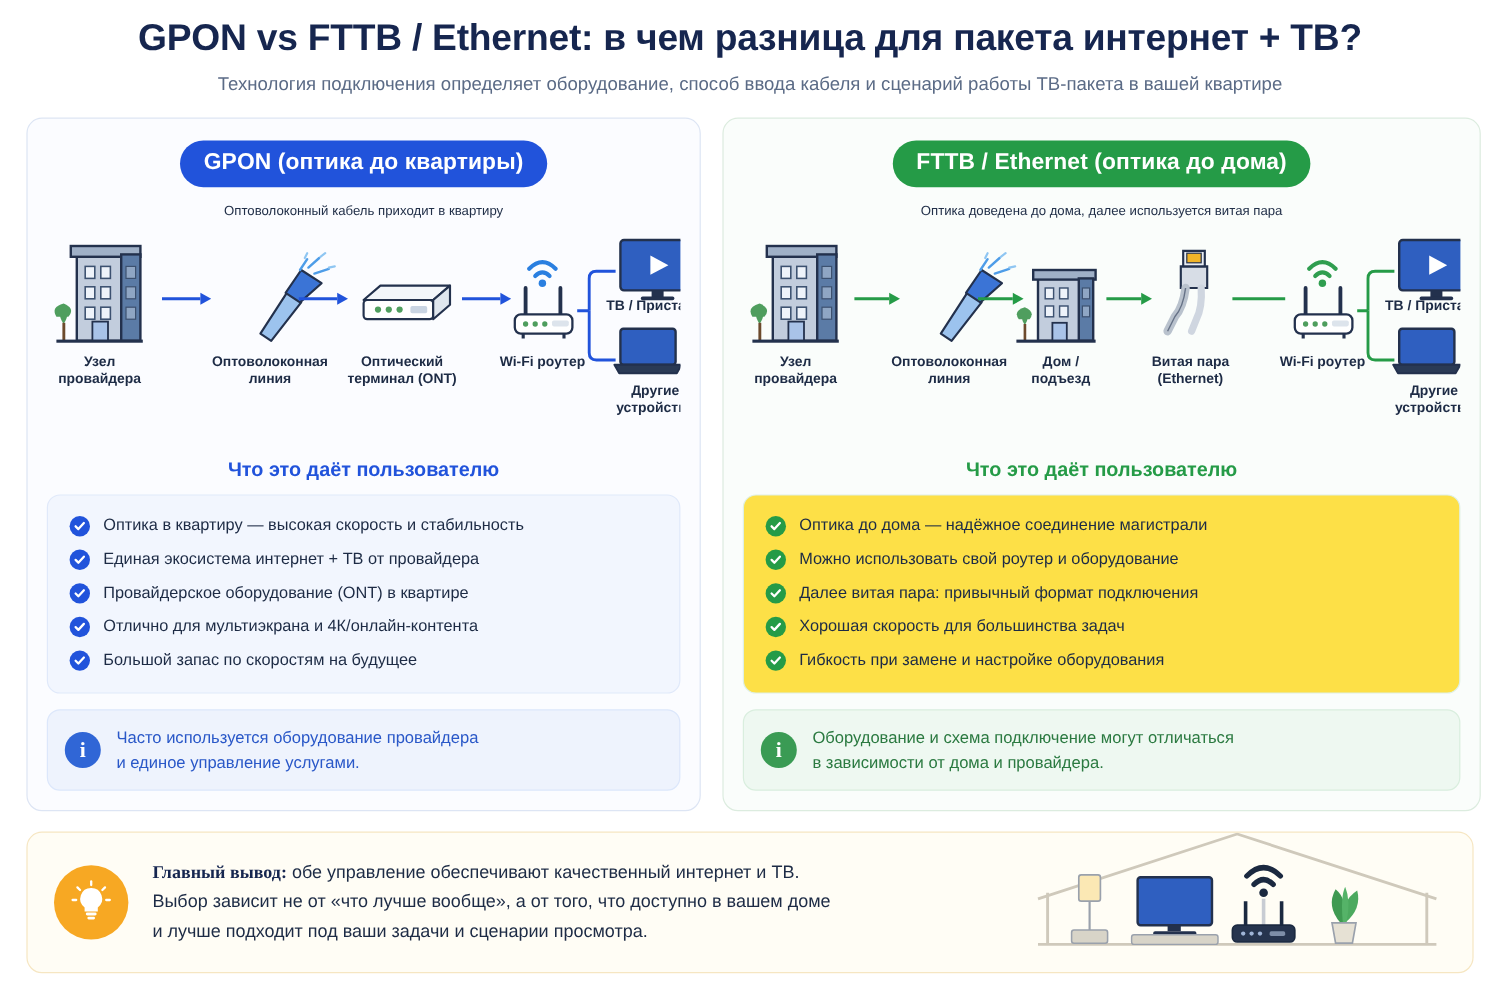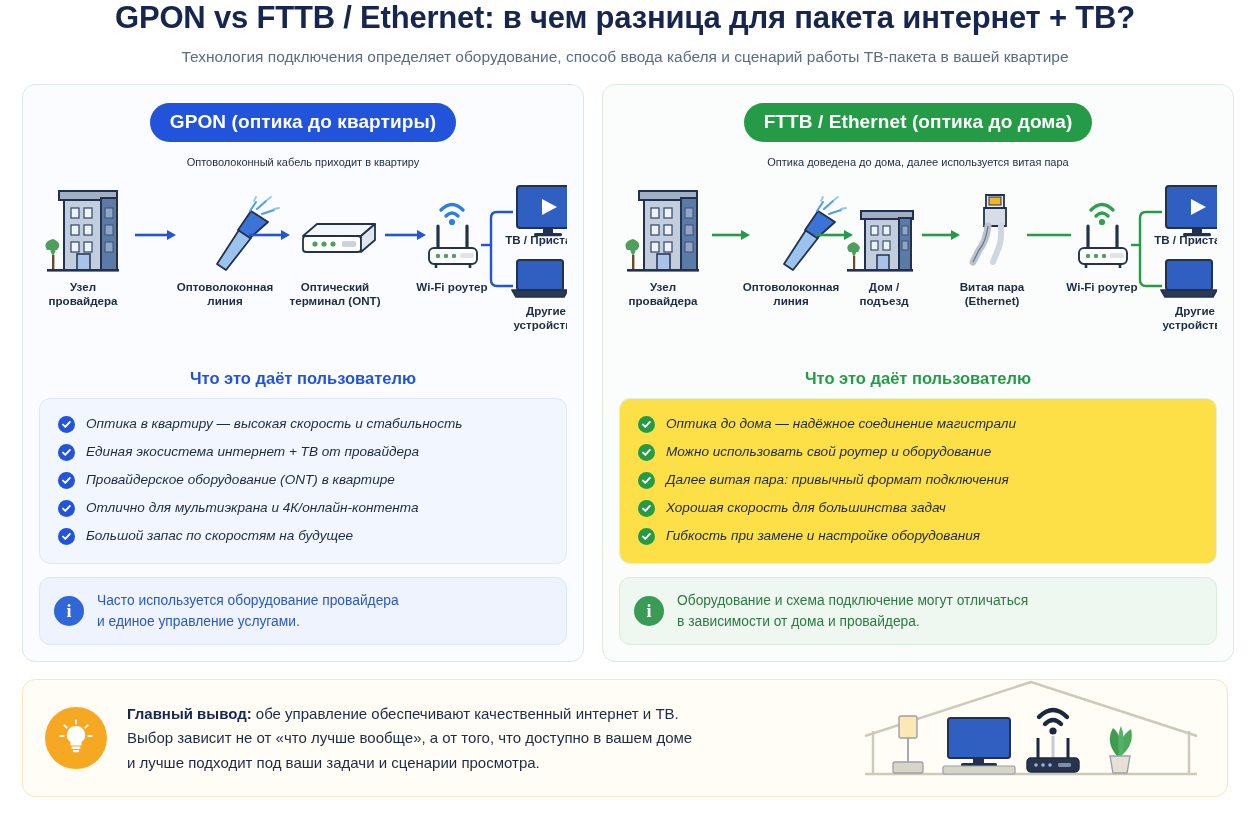--- a/index.html
+++ b/index.html
@@ -5,21 +5,21 @@
   * { box-sizing: border-box; margin: 0; padding: 0; }
   html, body {
     width: 1250px; height: 833px;
     background: #ffffff;
     font-family: "Liberation Sans", "DejaVu Sans", sans-serif;
     overflow: hidden;
   }
   .page { position: relative; width: 1250px; height: 833px; background:#fff; }
 
   
-  .hdr { text-align: center; padding-top: 0; }
+  .hdr { text-align: center; padding-top: 14px; }
   .hdr h1 {
     font-size: 31px; font-weight: bold; color: #16264f;
     letter-spacing: -0.2px; line-height: 1.15;
   }
   .hdr .sub {
     margin-top: 12px; font-size: 15.5px; color: #5b6b86; font-weight: 400;
   }
 
   
   .panels { display: flex; gap: 18px; padding: 18px 22px 0 22px; align-items: stretch; }
@@ -47,21 +47,21 @@
   .diagram svg { display: block; }
 
   
   .benefits-title {
     text-align: center; font-size: 16.5px; font-weight: bold; margin-top: 6px;
   }
   .benefits-title.blue  { color: #2153db; }
   .benefits-title.green { color: #259b47; }
 
   .benefits-box {
-    margin-top: 10px; border-radius: 11px; padding: 12px 14px; font-style: italic;
+    margin-top: 10px; border-radius: 11px; padding: 12px 14px;
   }
   .benefits-box.blue  { background: #f2f6fe; border: 1px solid #e0e9fa; }
   .benefits-box.green { background: #fde047; border: 1px solid #dff0e4; }
 
   .b-item { display: flex; align-items: center; gap: 11px; padding: 5.5px 4px; }
   .b-item .txt { font-size: 13.6px; color: #1d2b45; line-height: 1.25; }
 
   .check {
     flex: 0 0 auto; width: 17px; height: 17px; border-radius: 50%;
     display: flex; align-items: center; justify-content: center;
@@ -95,21 +95,21 @@
     background: #fffdf5; border: 1px solid #f6e6c2; border-radius: 13px;
     display: flex; align-items: center; padding: 0 22px; position: relative;
     overflow: hidden;
   }
   .bulb {
     flex: 0 0 auto; width: 62px; height: 62px; border-radius: 50%;
     background: #f7a823; display: flex; align-items: center; justify-content: center;
     margin-right: 20px;
   }
   .concl-txt { font-size: 15px; color: #1d2b45; line-height: 1.62; max-width: 700px; }
-  .concl-txt b { font-weight: bold; color: #16264f; }
+  .concl-txt b { font-weight: bold; color: #16264f; font-family: Liberation Serif, serif; }
   .house { position: absolute; right: 22px; bottom: 4px; }
 
   .lbl { font-family: "Liberation Sans", sans-serif; }
 </style>
 </head>
 <body>
 
 <div class="page">
 
   <div class="hdr">

